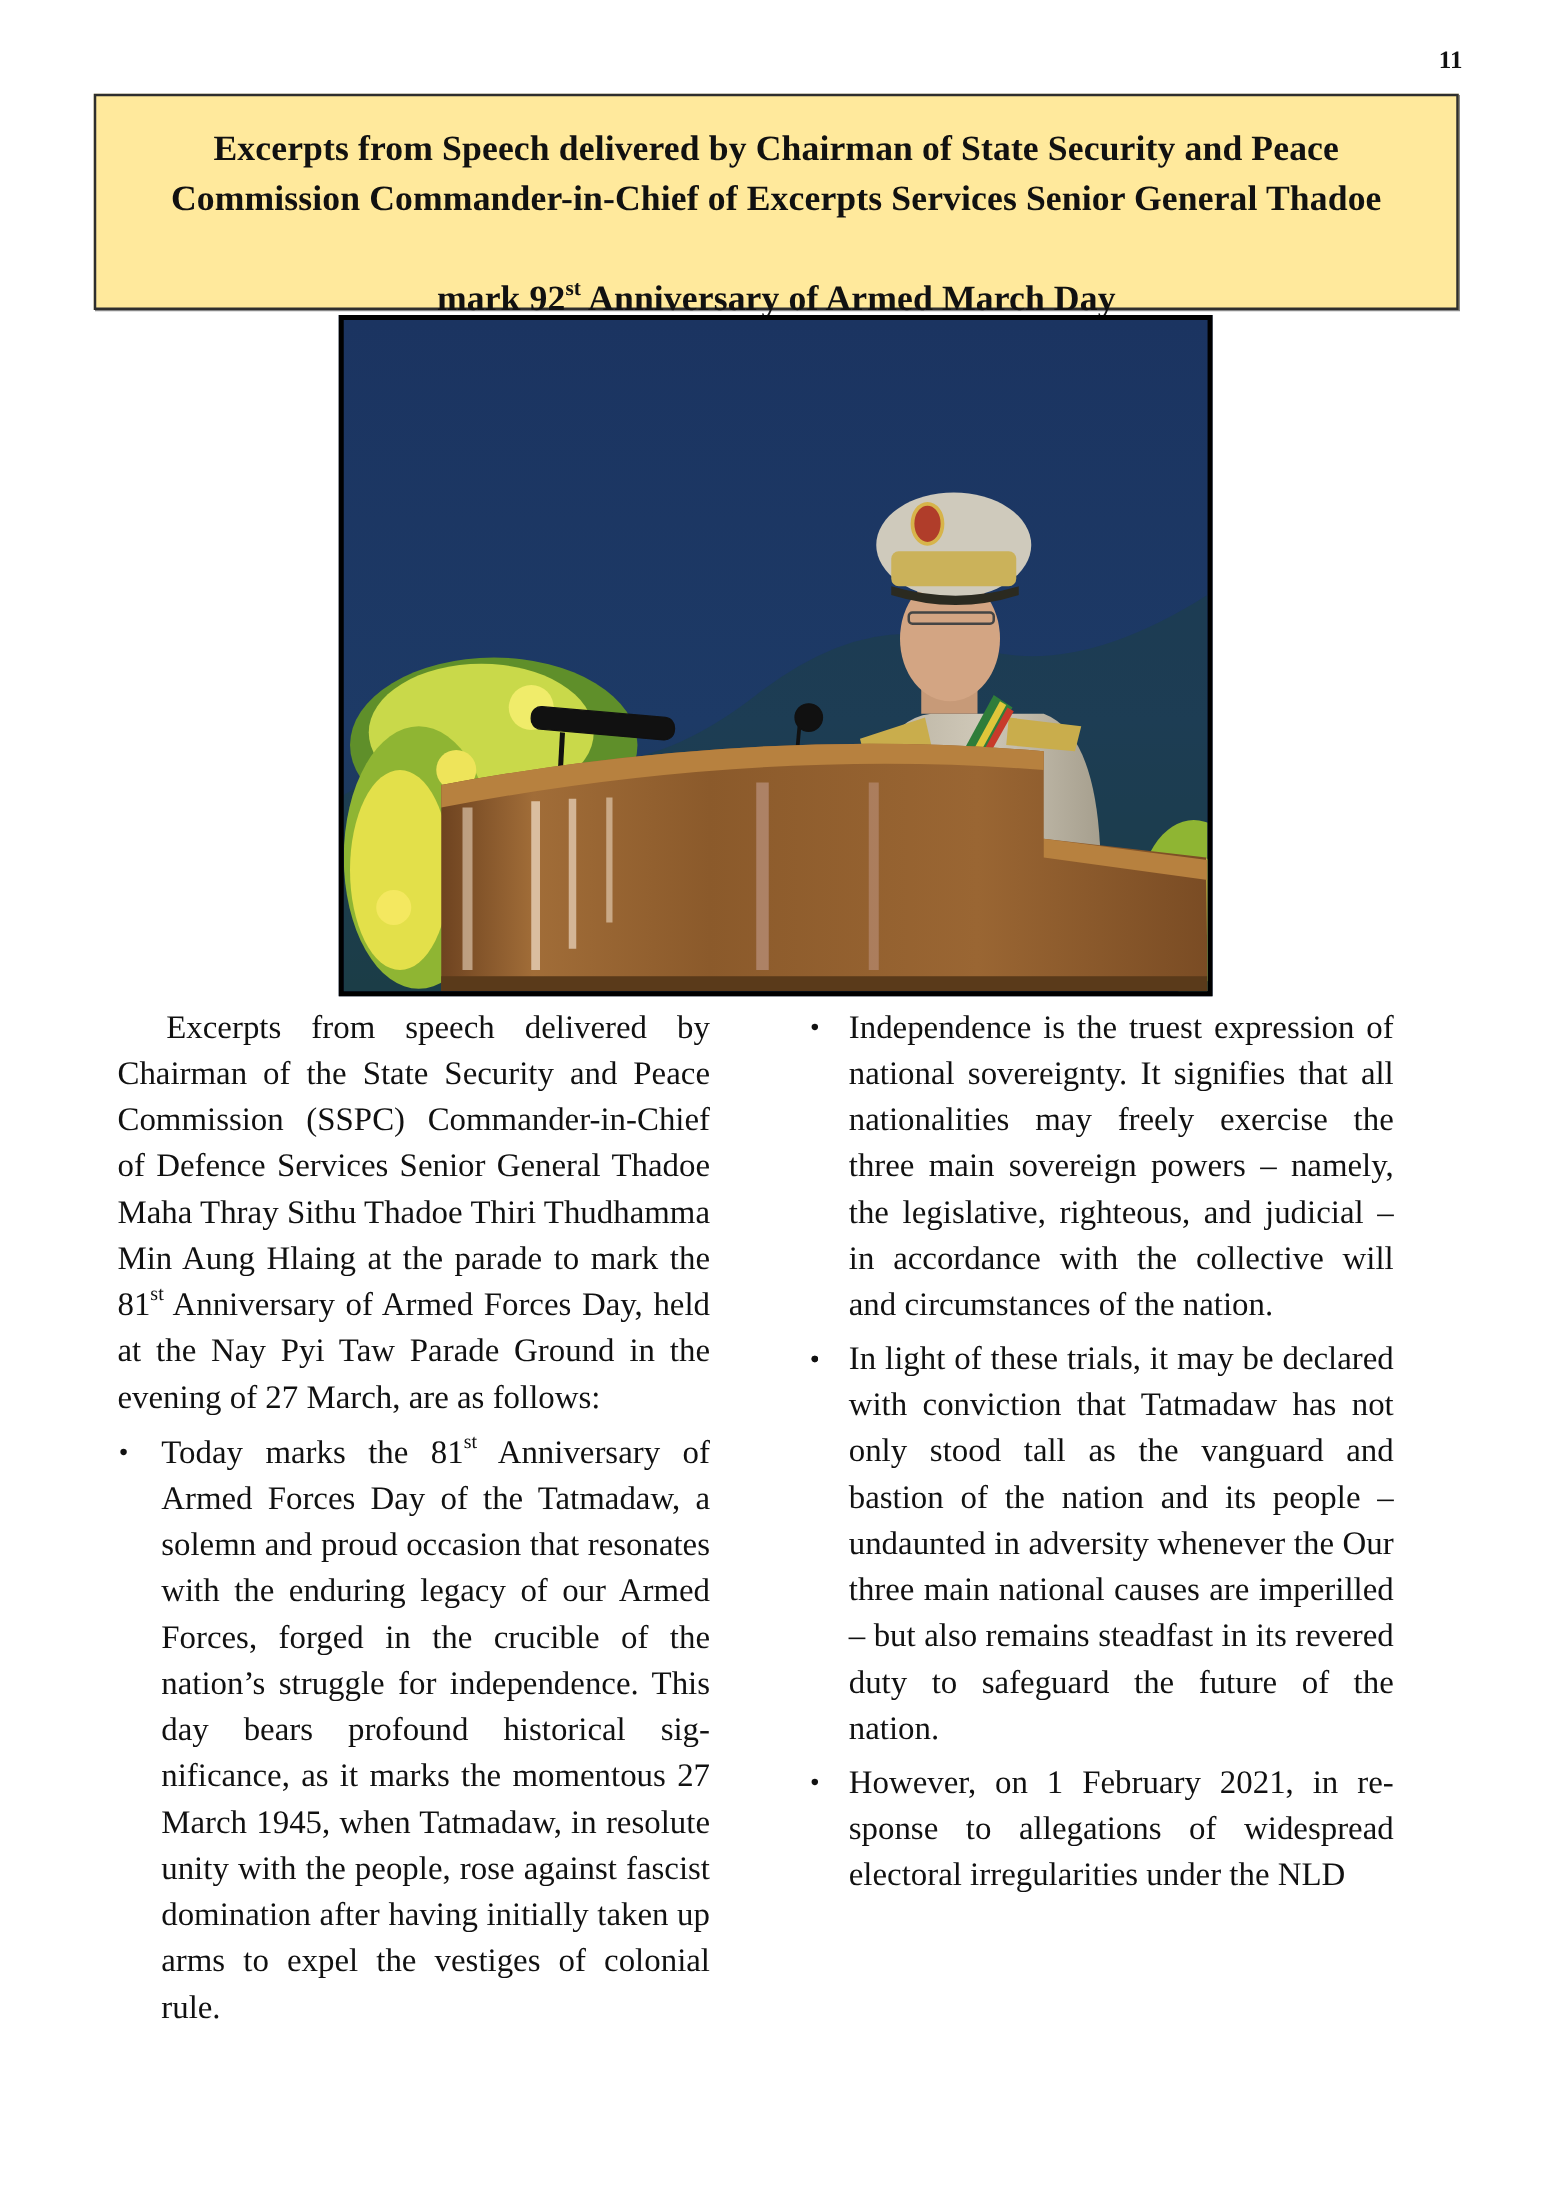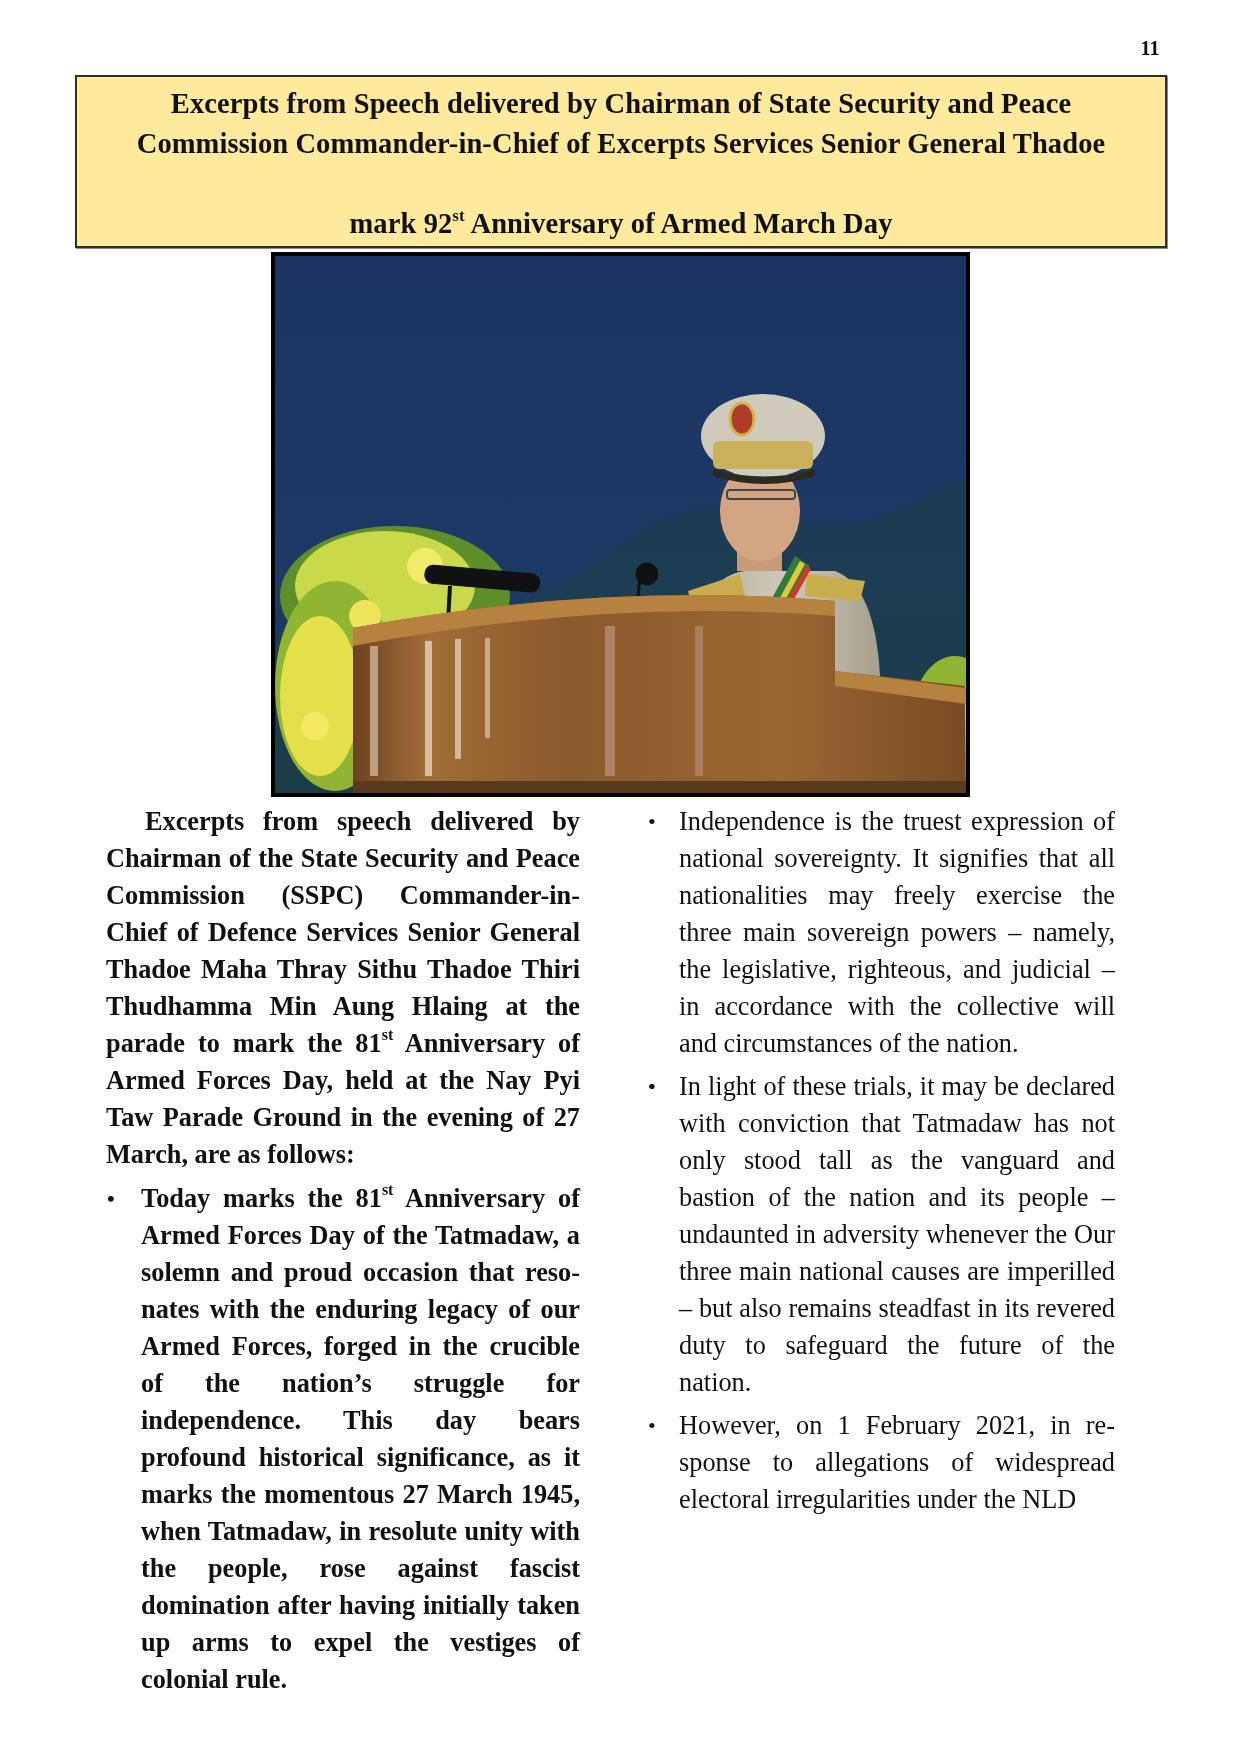--- a/index.html
+++ b/index.html
@@ -1,33 +1,33 @@
 <!DOCTYPE html>
 <html><head>
 <meta charset="utf-8">
 <style>
   html, body { margin: 0; padding: 0; background: #ffffff; }
   body { width: 1241px; height: 1755px; position: relative; overflow: hidden;
          font-family: "Liberation Serif", "DejaVu Serif", serif; color: #111; }
-  .page-number { position: absolute; left: 1130px; top: 36px; width: 40px; text-align: center;
+  .page-number { position: absolute; left: 1130px; top: 36px; width: 40px; text-align: right;
                  font-weight: bold; font-size: 20px; line-height: 24px; }
   .title-box { position: absolute; left: 75px; top: 75px; width: 1088px; height: 169px;
                background: #FFE99C; border: 2px solid #2e2e2e; box-sizing: content-box;
                box-shadow: 1px 1px 0 #888; }
-  .title-box h1 { margin: 0; padding: 7px 10px 0 10px; text-align: center; font-size: 28.5px;
+  .title-box h1 { margin: 16px; padding: 7px 10px 0 10px; text-align: center; font-size: 28.5px;
                   line-height: 40px; font-weight: bold; letter-spacing: 0.1px; }
   .title-box sup { font-size: 17px; line-height: 0; position: relative; top: -2px; }
 
   .photo { position: absolute; left: 271px; top: 252px; width: 691px; height: 537px;
            border: 4px solid #000; overflow: hidden; background: #1c3560; }
   .photo svg { display: block; width: 100%; height: 100%; }
 
   .col { position: absolute; top: 803px; font-size: 26.3px; line-height: 37px;
          text-align: justify; hyphens: manual; }
-  .col-left { left: 106px; width: 474px; font-weight: bold; }
+  .col-left { left: 94px; width: 474px; }
   .col-right { left: 647px; width: 468px; }
   .col p { margin: 0; }
   .intro { text-indent: 39px; }
   ul.bullets { list-style: none; margin: 0; padding: 0; }
   .col-left ul.bullets { margin-top: 7px; }
   ul.bullets li { position: relative; padding-left: 35px; margin-bottom: 6px; }
   .col-right ul.bullets li { padding-left: 32px; }
   ul.bullets li .bullet { position: absolute; left: 1px; top: 0; font-size: 22px; line-height: 37px; }
   .col sup { font-size: 16px; line-height: 0; position: relative; top: -2px; }
 </style>

